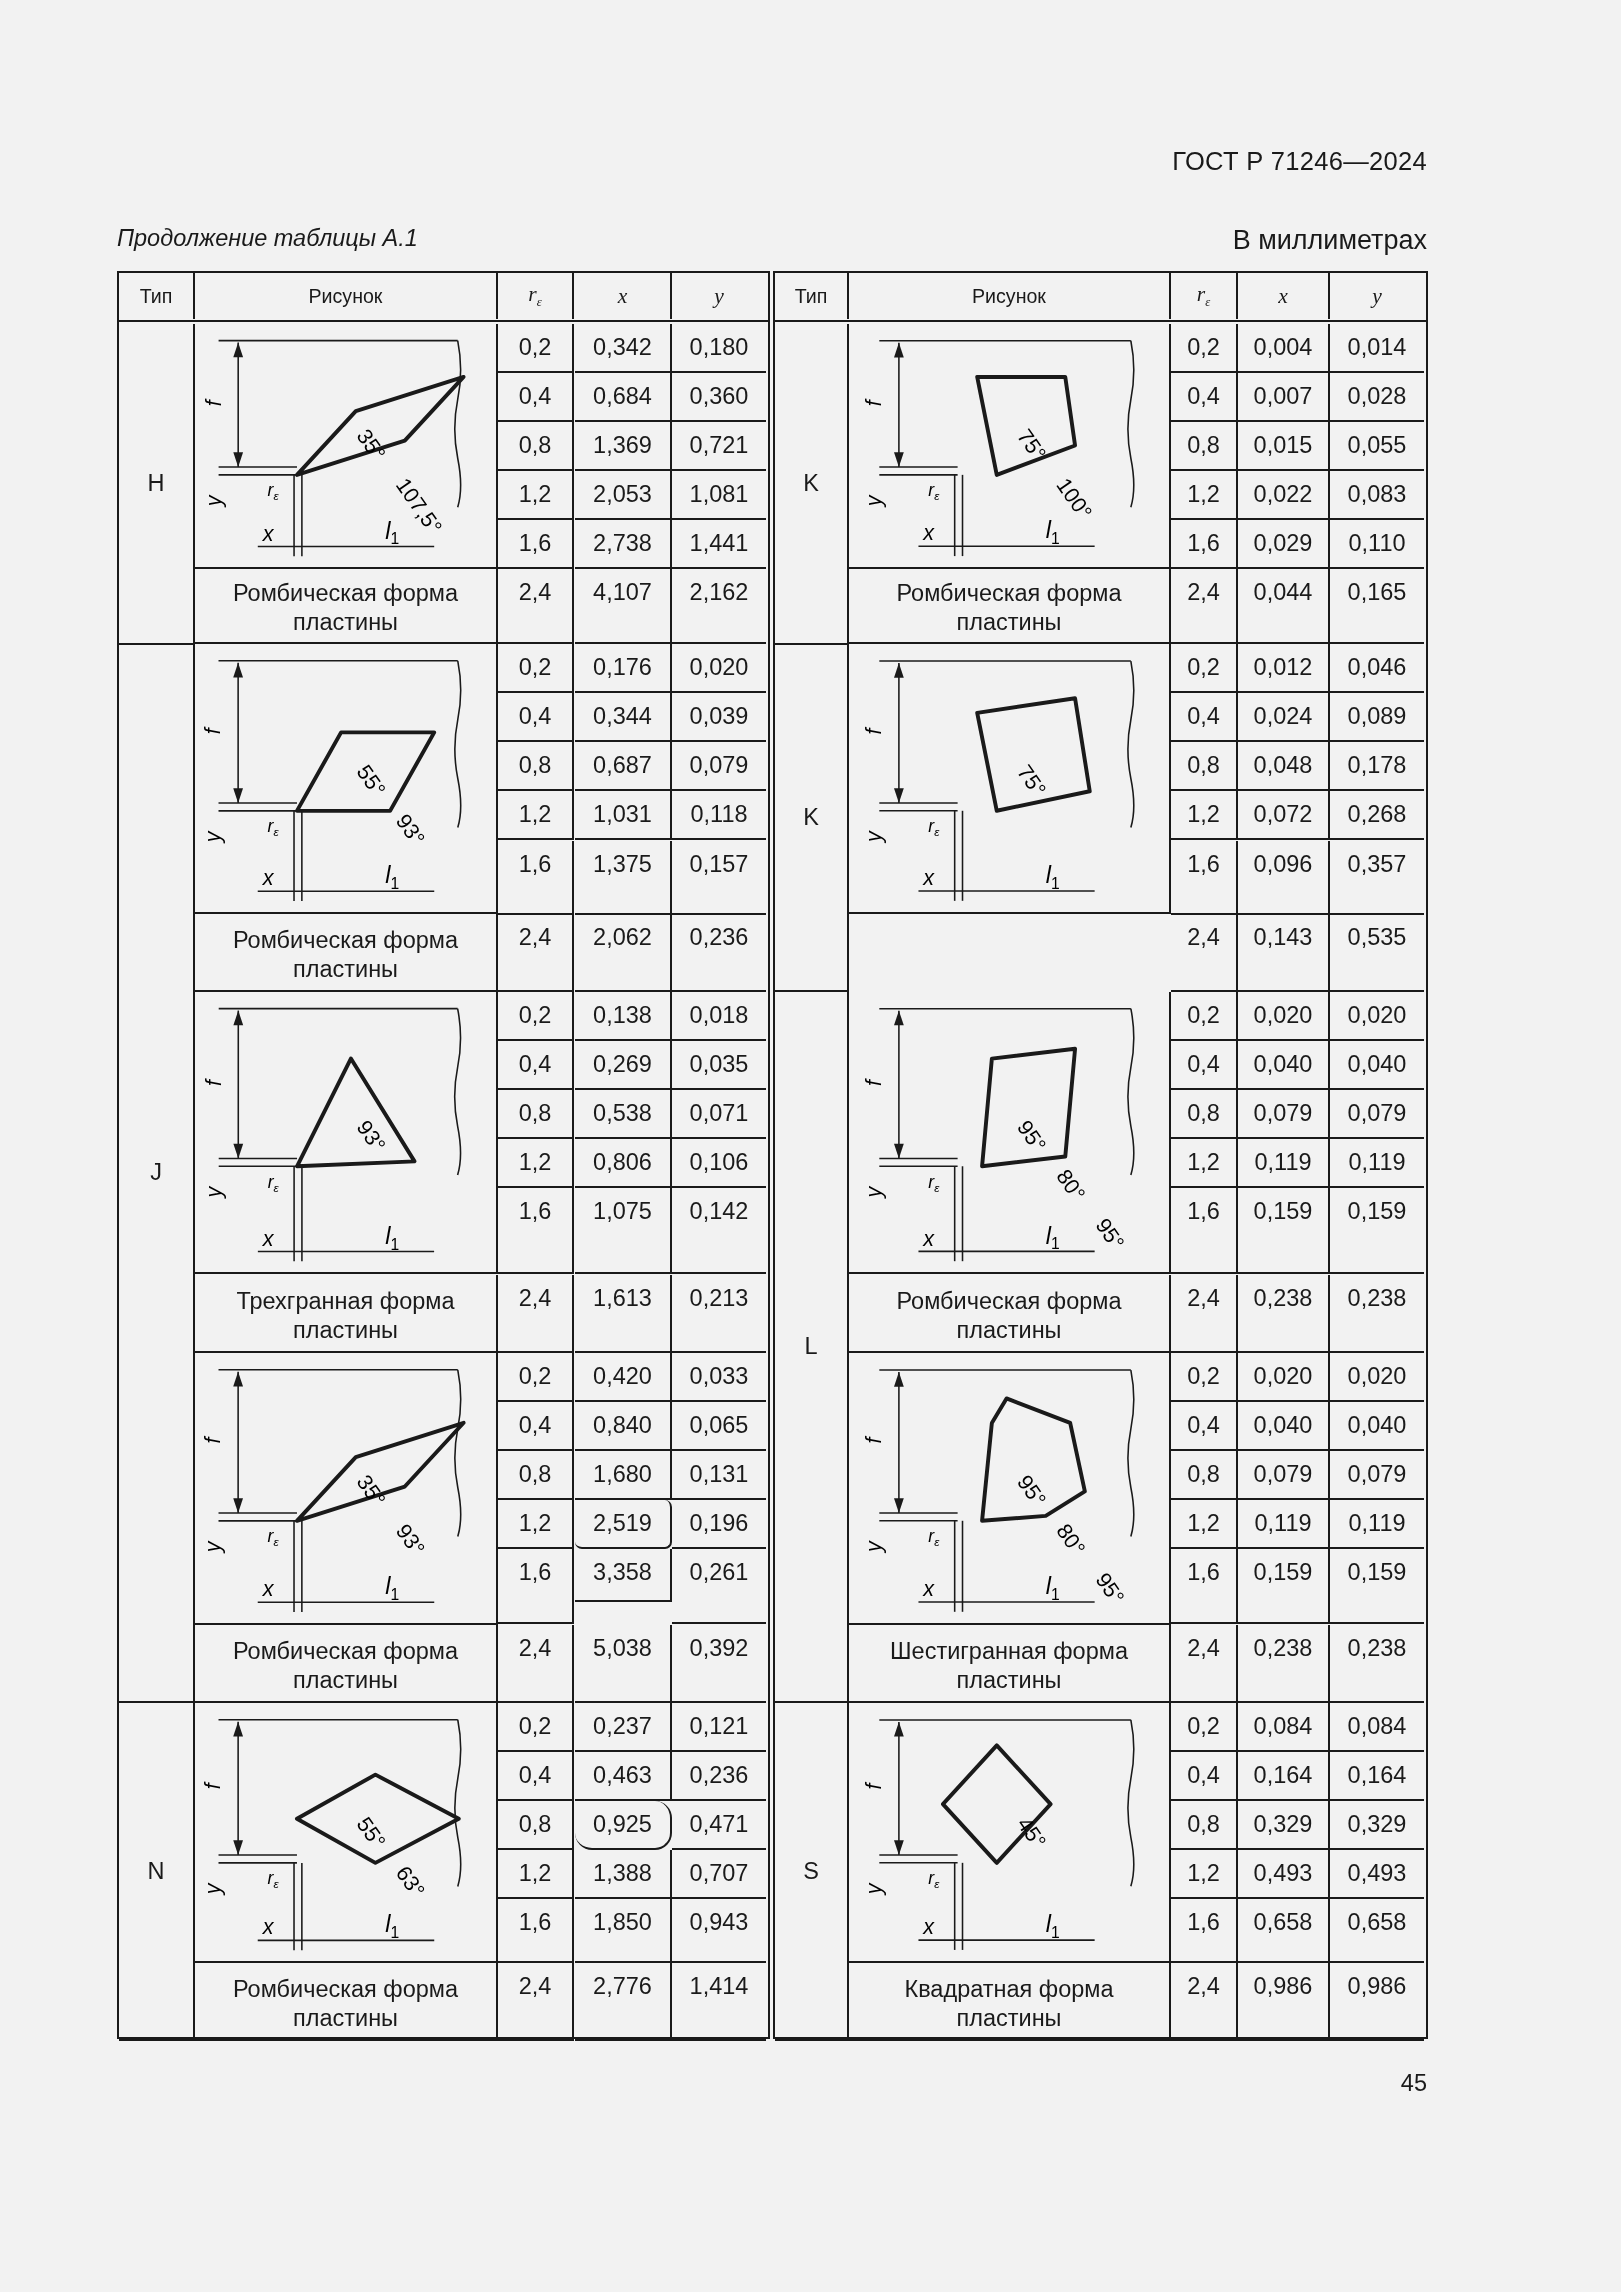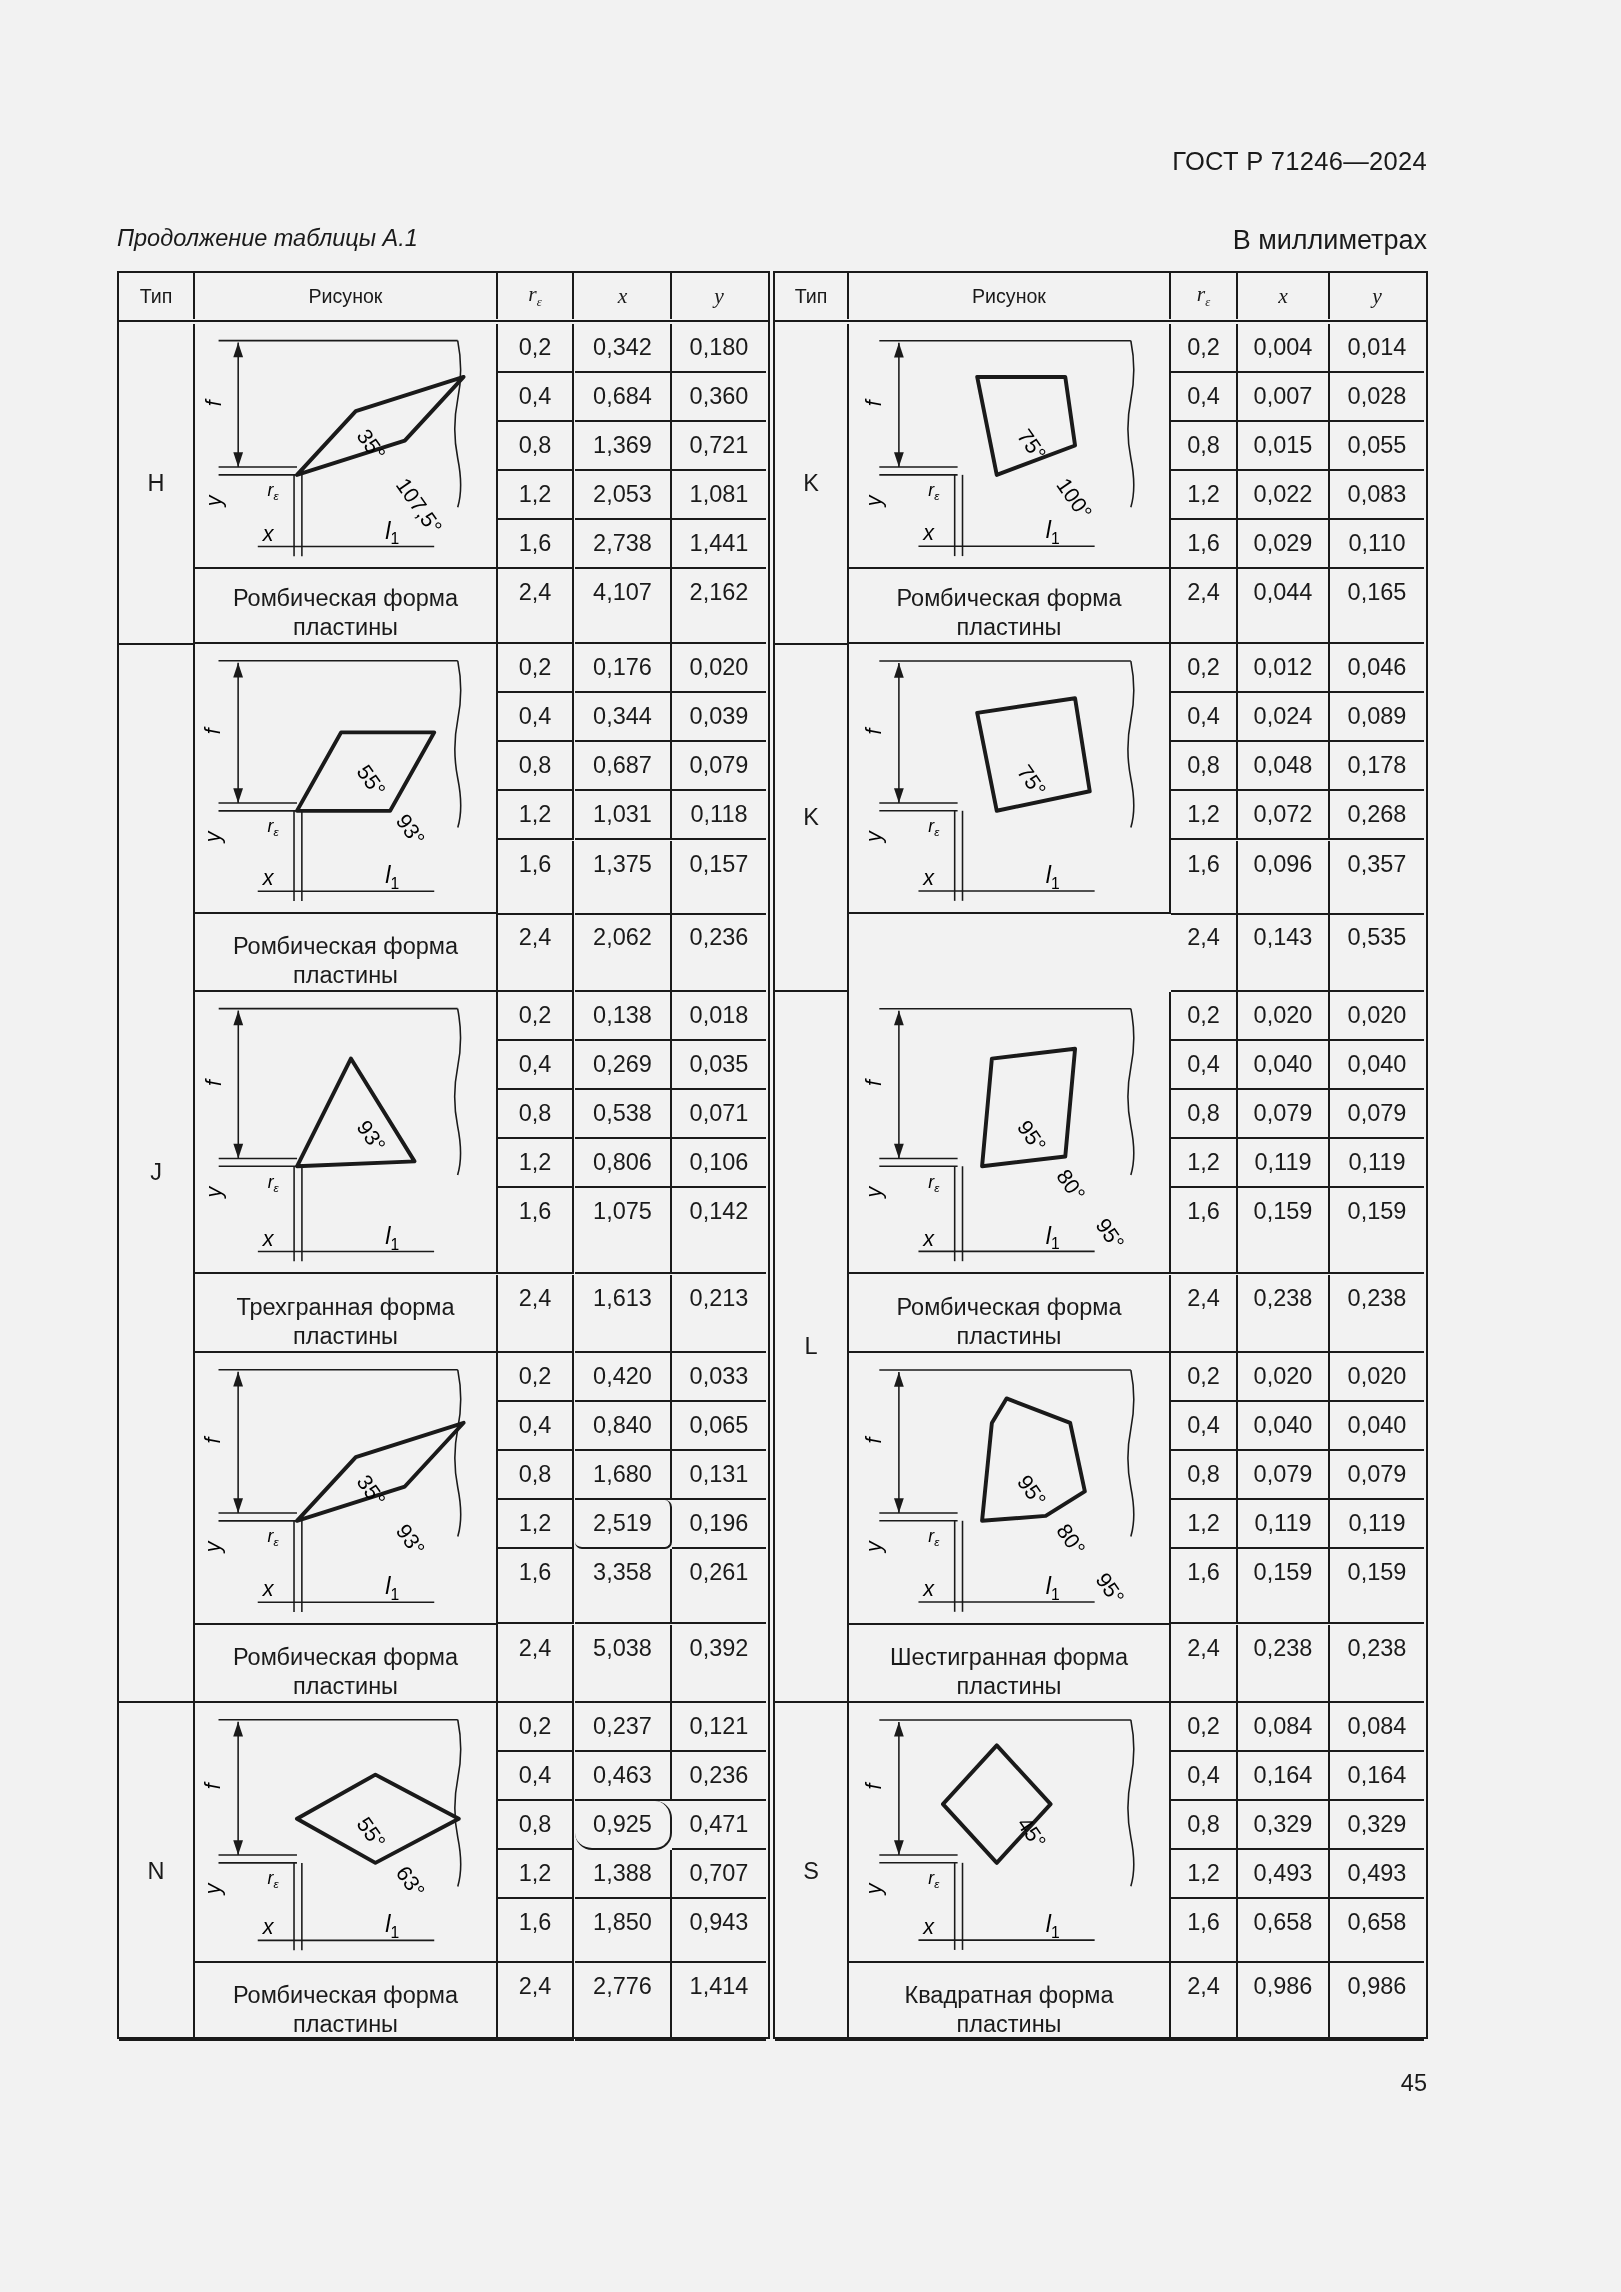--- a/index.html
+++ b/index.html
@@ -17,21 +17,21 @@
   .hdr{position:absolute;top:0;left:0;right:0;height:47px;border-bottom:2.9px double #1a1a1a;}
   .hcell{position:absolute;top:0;height:46px;display:flex;align-items:center;justify-content:center;
          font-size:19.6px;border-right:2px solid #1a1a1a;box-sizing:border-box;}
   .hcell.last{border-right:none;}
   .ital{font-style:italic;font-family:"Liberation Serif","DejaVu Serif",serif;font-size:21.6px;}
   .cell{position:absolute;box-sizing:border-box;border-right:2px solid #1a1a1a;border-bottom:2px solid #1a1a1a;
         font-size:23.5px;display:flex;justify-content:center;align-items:flex-start;padding-top:9.8px;}
   .cell.noR{border-right:none;}
   .type-cell{align-items:center;padding-top:0;font-size:23.5px;}
   .fig-cell{padding:0;align-items:center;}
-  .caption{font-size:23.5px;text-align:center;line-height:29px;padding-top:5.9px;align-items:flex-end;}
+  .caption{font-size:23.5px;text-align:center;line-height:29px;padding-top:5.9px;align-items:center;}
   svg text{font-family:"Liberation Sans","DejaVu Sans",sans-serif;}
 </style>
 </head>
 <body>
 
 <div class="abs doc-code">ГОСТ Р 71246—2024</div>
 <div class="abs cont-label">Продолжение таблицы А.1</div>
 <div class="abs units">В миллиметрах</div>
 
 <div class="table-wrap">
@@ -352,21 +352,21 @@
       </div>
       <div class="cell" style="left: 456px; top: 1227px; width: 97px; height: 49px; border-bottom-width: 2px; border-radius: 7px;">
         <span>2,519</span>
       </div>
       <div class="cell noR" style="left: 553px; top: 1227px; width: 94px; height: 49px; border-bottom-width: 2px;">
         <span>0,196</span>
       </div>
       <div class="cell" style="left: 379px; top: 1276px; width: 76px; height: 75px;">
         <span>1,6</span>
       </div>
-      <div class="cell" style="left: 456px; top: 1276px; width: 97px; height: 75px;">
+      <div class="cell" style="left: 456px; top: 1276px; width: 97px; height: 53px;">
         <span>3,358</span>
       </div>
       <div class="cell noR" style="left: 553px; top: 1276px; width: 94px; height: 75px;">
         <span>0,261</span>
       </div>
       <div class="cell" style="left: 379px; top: 1352px; width: 76px; height: 78px; border-bottom-width: 2.9px;">
         <span>2,4</span>
       </div>
       <div class="cell" style="left: 456px; top: 1352px; width: 97px; height: 78px; border-bottom-width: 2.9px;">
         <span>5,038</span>

